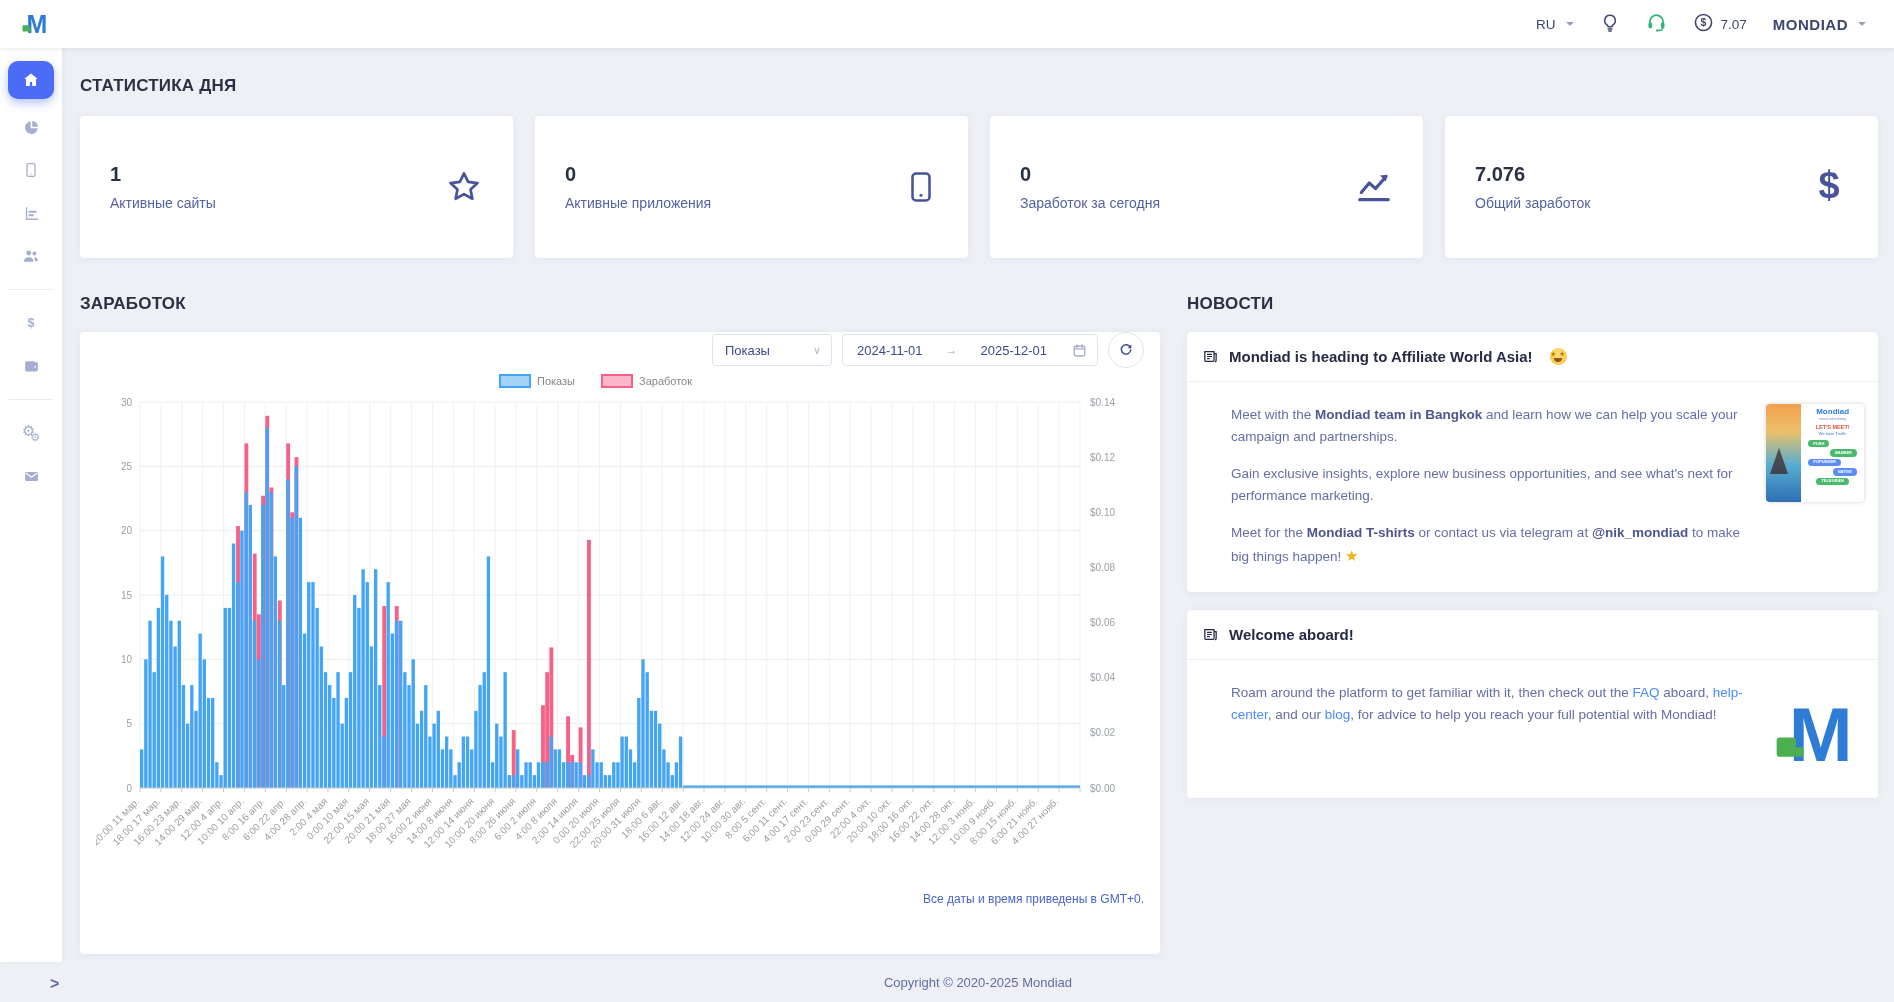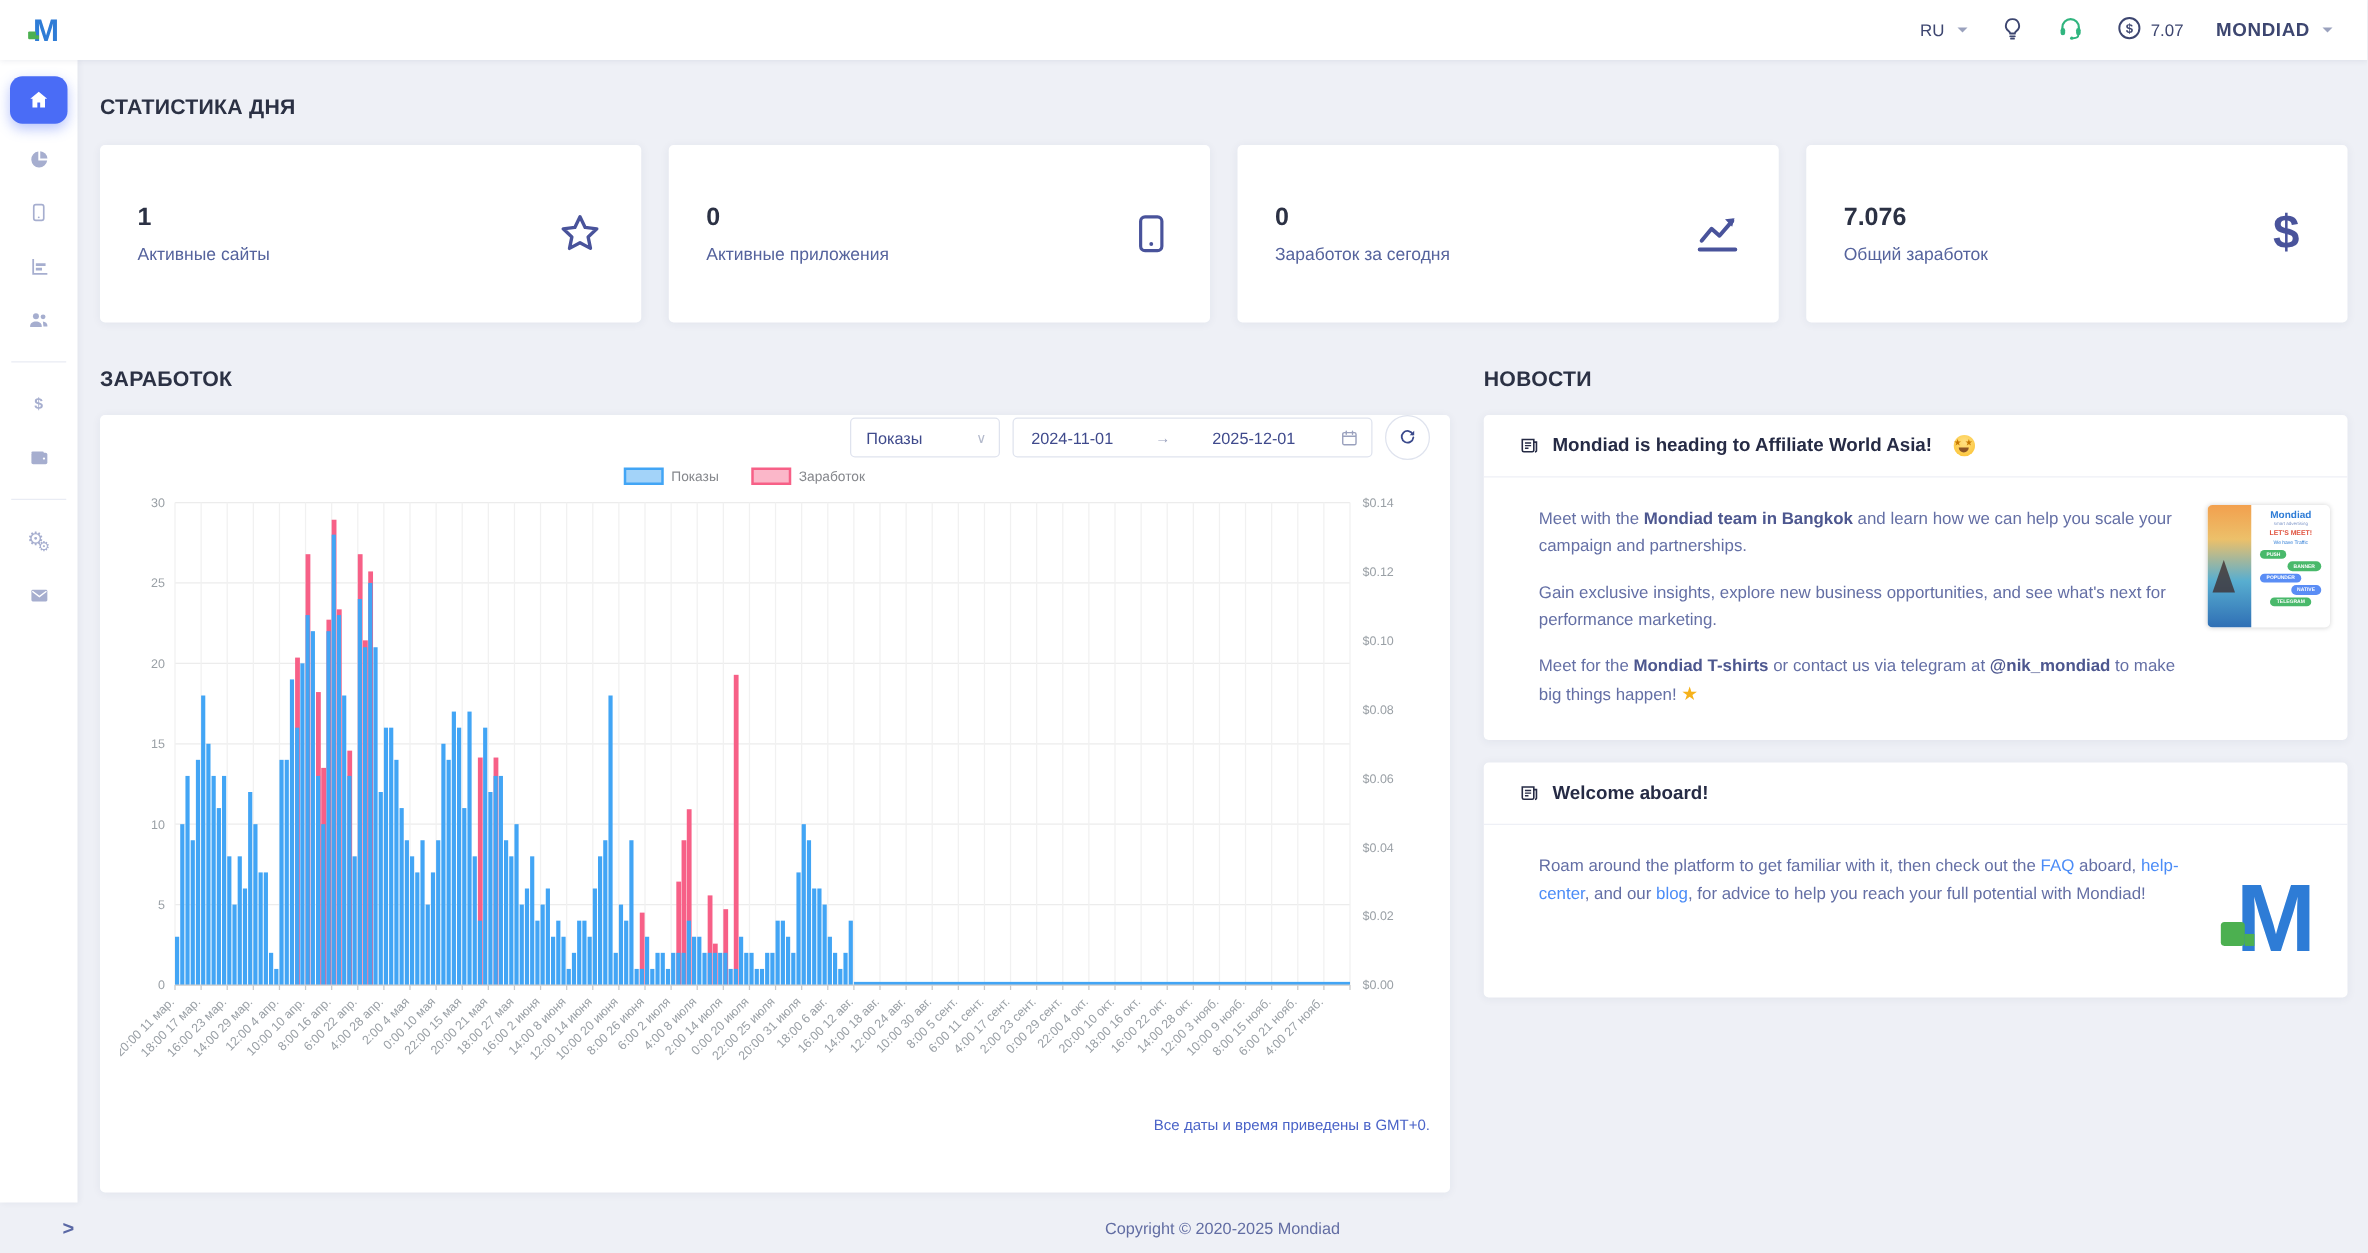--- a/index.html
+++ b/index.html
@@ -44,34 +44,34 @@
   .earn-col{width:1080px;flex:none}
   .news-col{flex:1;min-width:0}
 
   .panel-card{background:#fff;border-radius:4px;box-shadow:0 1px 8px rgba(40,50,90,.06)}
   .earn-card{margin-top:18px;height:622px;box-sizing:border-box}
   .controls{display:flex;justify-content:flex-end;align-items:center;gap:10px;padding:0 16px}
   .select-box{width:120px;height:32px;border:1px solid #dfe3ee;border-radius:4px;display:flex;
               align-items:center;justify-content:space-between;padding:0 10px 0 12px;color:#3f4a8c;
               font-size:13px;background:#fff;cursor:pointer;box-sizing:border-box}
   .sel-chev{color:#b4bacc;font-size:11px}
-  .date-box{width:288px;height:32px;border:1px solid #dfe3ee;border-radius:4px;display:flex;
+  .date-box{width:256px;height:32px;border:1px solid #dfe3ee;border-radius:4px;display:flex;
             align-items:center;justify-content:space-between;padding:0 10px 0 14px;color:#3f4a8c;
             font-size:13px;background:#fff;cursor:pointer;box-sizing:border-box}
   .date-arrow{color:#9aa1bd;font-size:12px;margin:0 4px}
   .cal-icon{color:#9aa1bd;display:flex;margin-left:6px}
   .refresh-btn{width:34px;height:34px;border-radius:50%;border:1px solid #dfe3ee;background:#fff;
                display:flex;align-items:center;justify-content:center;color:#3b4a8c;cursor:pointer}
   .chart-wrap{margin-top:4px;padding:0 16px}
   .earn-svg text{font-family:"Liberation Sans",sans-serif}
   .gmt-note{text-align:right;color:#4a63c8;font-size:12px;padding-right:16px;margin-top:0}
 
   
   .news-card{margin-top:18px;margin-bottom:17px}
-  .news-header{display:flex;align-items:center;gap:10px;padding:16px 28px;font-size:15px;
+  .news-header{display:flex;align-items:center;gap:10px;padding:16px 15px;font-size:15px;
                font-weight:bold;color:#262b45;border-bottom:1px solid #eef0f6}
   .news-header .np-icon{display:flex;color:#262b45}
   .news-body{display:flex;padding:22px 14px 24px 44px;gap:18px}
   .news-paragraphs{flex:1;font-size:13.5px;color:#646fa5;line-height:1.6}
   .news-paragraphs p{margin:0 0 16px}
   .news-paragraphs p:last-child{margin-bottom:0}
   .seg-b{color:#4d578f;font-weight:bold}
   .seg-link{color:#4b8cf7;cursor:pointer}
   .seg-star{color:#f6b21b;font-size:15px}
   .emoji-face{display:inline-block;width:17px;height:17px;border-radius:50%;

